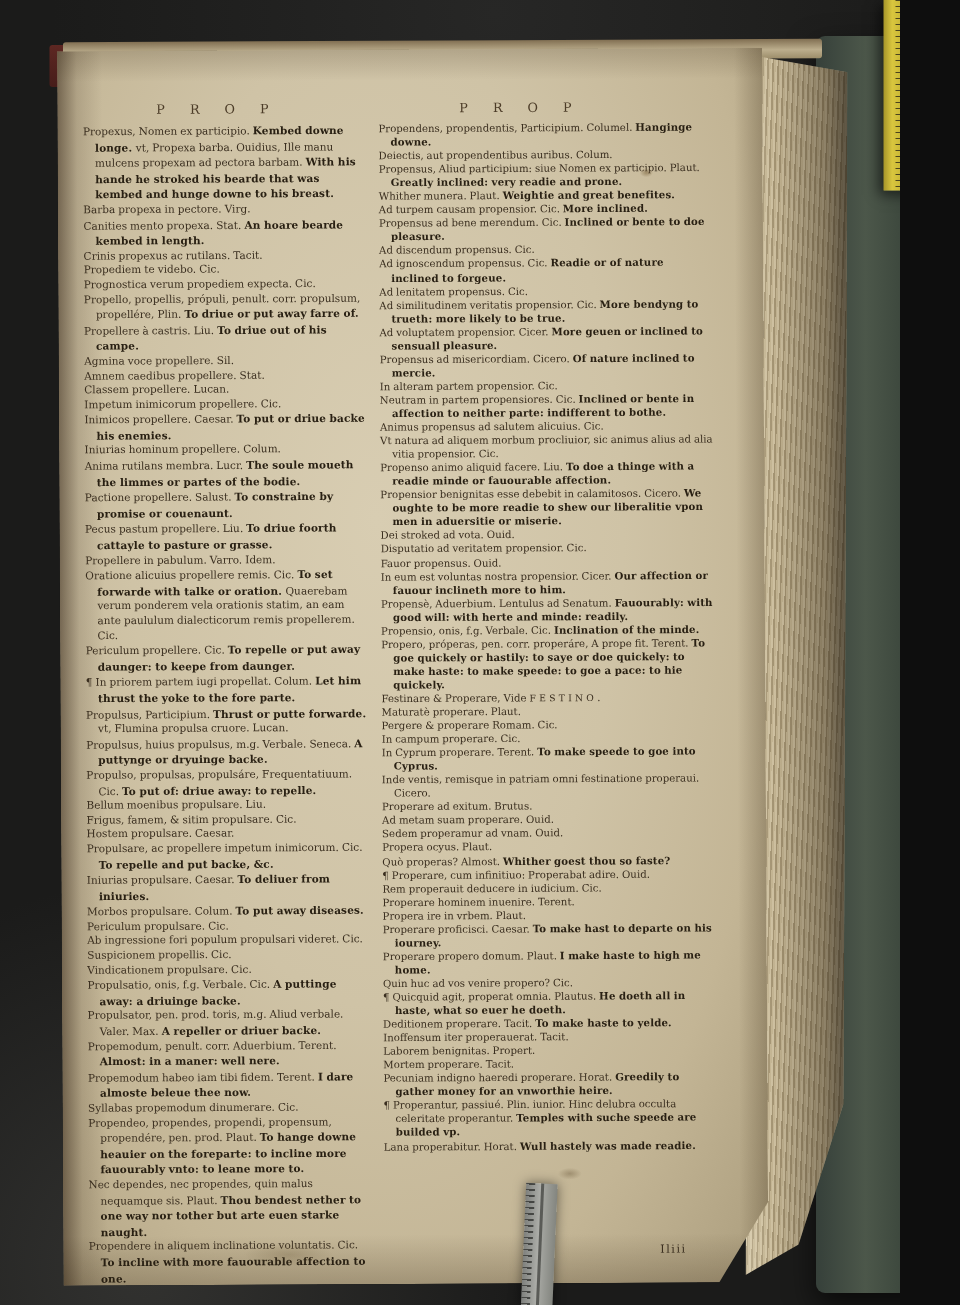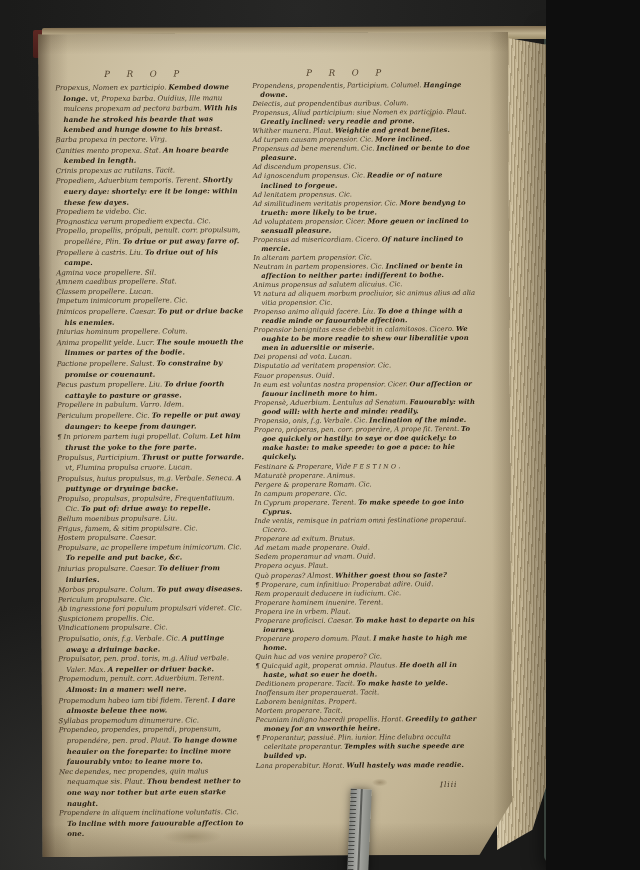--- a/index.html
+++ b/index.html
@@ -1,22 +1,22 @@
 <!DOCTYPE html>
 <html><head>
 <meta charset="utf-8">
 <style>
   html,body{margin:0;padding:0;background:#0e0e0e;}
-  .photo{position:relative;width:546px;height:870px;overflow:hidden;
+  .photo{position:relative;width:600px;height:870px;overflow:hidden;
     background:
       radial-gradient(circle at 16% 97%, #323230 0, rgba(50,50,48,0) 26%),
       radial-gradient(circle at 55% 1%, #272726 0, rgba(39,39,38,0) 32%),
       radial-gradient(circle at 97% 55%, #060606 0, rgba(6,6,6,0) 40%),
       #1b1b1a;
-    font-family:"DejaVu Serif","Liberation Serif",serif;font-style:italic;}
+    font-family:"DejaVu Serif","Liberation Serif",serif;}
   
   .cover{position:absolute;left:544px;top:24px;width:94px;height:838px;z-index:1;
     background:linear-gradient(90deg,#36403a 0%,#4c574a 35%,#39443a 68%,#232b22 100%);
     border-radius:6px 10px 10px 6px;box-shadow:0 8px 20px rgba(0,0,0,.65);}
   .headband{position:absolute;left:33px;top:30px;width:48px;height:28px;z-index:2;
     background:linear-gradient(180deg,#5d2722,#471d1a);border-radius:2px;}
   .top-edge{position:absolute;left:42px;top:27px;width:506px;height:13px;z-index:2;
     background:linear-gradient(180deg,#816f52,#bcae8d 55%,#9c8d6a);
     transform:rotate(-0.25deg);border-radius:2px;}
   .fore-edge{position:absolute;left:497px;top:36px;width:68px;height:814px;z-index:2;
@@ -40,21 +40,21 @@
     color:#4c3c28;white-space:nowrap;}
   .rh-left{left:66px;} .rh-right{left:268px;}
   .col{position:absolute;top:49px;color:#352a1c;text-align:left;}
   .col-left{left:17px;width:190px;font-size:7px;line-height:9.6px;}
   .col-right{left:214px;width:222px;font-size:6.8px;line-height:9.05px;}
   .entry{margin:0;padding-left:8px;text-indent:-8px;
     text-rendering:optimizeLegibility;word-spacing:-0.2px;}
   .latin{color:#3a2e1f;}
   .gloss{font-weight:700;color:#292013;letter-spacing:.1px;}
   .smallcaps{letter-spacing:2.2px;font-size:90%;color:#3a2e1f;}
-  .signature{position:absolute;left:398px;top:748px;font-size:7.5px;color:#3a2e1f;letter-spacing:1px;}
+  .signature{position:absolute;left:398px;top:796px;font-size:7.5px;color:#3a2e1f;letter-spacing:1px;}
   .stain{position:absolute;border-radius:50%;pointer-events:none;}
   .stain.s1{left:388px;top:80px;width:9px;height:6px;background:radial-gradient(rgba(110,85,45,.5),rgba(110,85,45,0) 70%);}
   .stain.s2{left:120px;top:795px;width:60px;height:16px;background:radial-gradient(rgba(105,88,55,.28),rgba(105,88,55,0) 70%);}
   .stain.s3{left:330px;top:746px;width:16px;height:8px;background:radial-gradient(rgba(90,70,40,.35),rgba(90,70,40,0) 70%);}
   
   .ruler-top{position:absolute;left:589px;top:0;width:51px;height:127px;z-index:6;display:flex;
     box-shadow:-3px 3px 8px rgba(0,0,0,.55);}
   .ruler-yellow{position:relative;width:13px;height:100%;
     background:linear-gradient(90deg,#a6952a,#d9c63e 45%,#c6b434);}
   .ruler-yellow::after{content:'';position:absolute;right:0;top:0;width:5px;height:100%;
@@ -83,35 +83,35 @@
   <div class="fore-edge"></div>
 
   <div class="page">
     <div class="running-head rh-left">P R O P</div>
     <div class="running-head rh-right">P R O P</div>
     <div class="col col-left" id="col-left">
         <p class="entry"><span class="latin">Propexus, Nomen ex participio. </span><span class="gloss">Kembed downe longe. </span><span class="latin">vt, Propexa barba. Ouidius, Ille manu mulcens propexam ad pectora barbam. </span><span class="gloss">With his hande he stroked his bearde that was kembed and hunge downe to his breast.</span></p>
         <p class="entry"><span class="latin">Barba propexa in pectore. Virg.</span></p>
         <p class="entry"><span class="latin">Canities mento propexa. Stat. </span><span class="gloss">An hoare bearde kembed in length.</span></p>
         <p class="entry"><span class="latin">Crinis propexus ac rutilans. Tacit.</span></p>
-        <p class="entry"><span class="latin">Propediem, Aduerbium temporis. Terent. </span><span class="gloss">Shortly euery daye: shortely: ere it be longe: within these few dayes.</span></p>
         <p class="entry"><span class="latin">Propediem te videbo. Cic.</span></p>
         <p class="entry"><span class="latin">Prognostica verum propediem expecta. Cic.</span></p>
         <p class="entry"><span class="latin">Propello, propellis, própuli, penult. corr. propulsum, propellére, Plin. </span><span class="gloss">To driue or put away farre of.</span></p>
         <p class="entry"><span class="latin">Propellere à castris. Liu. </span><span class="gloss">To driue out of his campe.</span></p>
         <p class="entry"><span class="latin">Agmina voce propellere. Sil.</span></p>
         <p class="entry"><span class="latin">Amnem caedibus propellere. Stat.</span></p>
         <p class="entry"><span class="latin">Classem propellere. Lucan.</span></p>
         <p class="entry"><span class="latin">Impetum inimicorum propellere. Cic.</span></p>
         <p class="entry"><span class="latin">Inimicos propellere. Caesar. </span><span class="gloss">To put or driue backe his enemies.</span></p>
         <p class="entry"><span class="latin">Iniurias hominum propellere. Colum.</span></p>
-        <p class="entry"><span class="latin">Anima propellit yelde. Lucr. </span><span class="gloss">The soule moueth the limmes or partes of the bodie.</span></p>
+        <p class="entry"><span class="latin">Anima rutilans membra. Lucr. </span><span class="gloss">The soule moueth the limmes or partes of the bodie.</span></p>
         <p class="entry"><span class="latin">Pactione propellere. Salust. </span><span class="gloss">To constraine by promise or couenaunt.</span></p>
         <p class="entry"><span class="latin">Pecus pastum propellere. Liu. </span><span class="gloss">To driue foorth cattayle to pasture or grasse.</span></p>
         <p class="entry"><span class="latin">Propellere in pabulum. Varro. Idem.</span></p>
+        <p class="entry"><span class="latin">Oratione alicuius propellere remis. Cic. </span><span class="gloss">To set forwarde with talke or oration. </span><span class="latin">Quaerebam verum ponderem vela orationis statim, an eam ante paululum dialecticorum remis propellerem. Cic.</span></p>
         <p class="entry"><span class="latin">Periculum propellere. Cic. </span><span class="gloss">To repelle or put away daunger: to keepe from daunger.</span></p>
         <p class="entry"><span class="latin">¶ In priorem partem iugi propellat. Colum. </span><span class="gloss">Let him thrust the yoke to the fore parte.</span></p>
         <p class="entry"><span class="latin">Propulsus, Participium. </span><span class="gloss">Thrust or putte forwarde. </span><span class="latin">vt, Flumina propulsa cruore. Lucan.</span></p>
         <p class="entry"><span class="latin">Propulsus, huius propulsus, m.g. Verbale. Seneca. </span><span class="gloss">A puttynge or dryuinge backe.</span></p>
         <p class="entry"><span class="latin">Propulso, propulsas, propulsáre, Frequentatiuum. Cic. </span><span class="gloss">To put of: driue away: to repelle.</span></p>
         <p class="entry"><span class="latin">Bellum moenibus propulsare. Liu.</span></p>
         <p class="entry"><span class="latin">Frigus, famem, &amp; sitim propulsare. Cic.</span></p>
         <p class="entry"><span class="latin">Hostem propulsare. Caesar.</span></p>
         <p class="entry"><span class="latin">Propulsare, ac propellere impetum inimicorum. Cic. </span><span class="gloss">To repelle and put backe, &amp;c.</span></p>
         <p class="entry"><span class="latin">Iniurias propulsare. Caesar. </span><span class="gloss">To deliuer from iniuries.</span></p>
@@ -141,51 +141,51 @@
         <p class="entry"><span class="latin">Ad lenitatem propensus. Cic.</span></p>
         <p class="entry"><span class="latin">Ad similitudinem veritatis propensior. Cic. </span><span class="gloss">More bendyng to trueth: more likely to be true.</span></p>
         <p class="entry"><span class="latin">Ad voluptatem propensior. Cicer. </span><span class="gloss">More geuen or inclined to sensuall pleasure.</span></p>
         <p class="entry"><span class="latin">Propensus ad misericordiam. Cicero. </span><span class="gloss">Of nature inclined to mercie.</span></p>
         <p class="entry"><span class="latin">In alteram partem propensior. Cic.</span></p>
         <p class="entry"><span class="latin">Neutram in partem propensiores. Cic. </span><span class="gloss">Inclined or bente in affection to neither parte: indifferent to bothe.</span></p>
         <p class="entry"><span class="latin">Animus propensus ad salutem alicuius. Cic.</span></p>
         <p class="entry"><span class="latin">Vt natura ad aliquem morbum procliuior, sic animus alius ad alia vitia propensior. Cic.</span></p>
         <p class="entry"><span class="latin">Propenso animo aliquid facere. Liu. </span><span class="gloss">To doe a thinge with a readie minde or fauourable affection.</span></p>
         <p class="entry"><span class="latin">Propensior benignitas esse debebit in calamitosos. Cicero. </span><span class="gloss">We oughte to be more readie to shew our liberalitie vpon men in aduersitie or miserie.</span></p>
-        <p class="entry"><span class="latin">Dei propensi ad vota. Lucan.</span></p>
+        <p class="entry"><span class="latin">Dei stroked ad vota. Ouid.</span></p>
         <p class="entry"><span class="latin">Disputatio ad veritatem propensior. Cic.</span></p>
         <p class="entry"><span class="latin">Fauor propensus. Ouid.</span></p>
         <p class="entry"><span class="latin">In eum est voluntas nostra propensior. Cicer. </span><span class="gloss">Our affection or fauour inclineth more to him.</span></p>
         <p class="entry"><span class="latin">Propensè, Aduerbium. Lentulus ad Senatum. </span><span class="gloss">Fauourably: with good will: with herte and minde: readily.</span></p>
         <p class="entry"><span class="latin">Propensio, onis, f.g. Verbale. Cic. </span><span class="gloss">Inclination of the minde.</span></p>
         <p class="entry"><span class="latin">Propero, próperas, pen. corr. properáre, A prope fit. Terent. </span><span class="gloss">To goe quickely or hastily: to saye or doe quickely: to make haste: to make speede: to goe a pace: to hie quickely.</span></p>
         <p class="entry"><span class="latin">Festinare &amp; Properare, Vide </span><span class="smallcaps">FESTINO</span><span class="latin">.</span></p>
-        <p class="entry"><span class="latin">Maturatè properare. Animus.</span></p>
+        <p class="entry"><span class="latin">Maturatè properare. Plaut.</span></p>
         <p class="entry"><span class="latin">Pergere &amp; properare Romam. Cic.</span></p>
         <p class="entry"><span class="latin">In campum properare. Cic.</span></p>
         <p class="entry"><span class="latin">In Cyprum properare. Terent. </span><span class="gloss">To make speede to goe into Cyprus.</span></p>
         <p class="entry"><span class="latin">Inde ventis, remisque in patriam omni festinatione properaui. Cicero.</span></p>
         <p class="entry"><span class="latin">Properare ad exitum. Brutus.</span></p>
-        <p class="entry"><span class="latin">Ad metam made properare. Ouid.</span></p>
+        <p class="entry"><span class="latin">Ad metam suam properare. Ouid.</span></p>
         <p class="entry"><span class="latin">Sedem properamur ad vnam. Ouid.</span></p>
         <p class="entry"><span class="latin">Propera ocyus. Plaut.</span></p>
         <p class="entry"><span class="latin">Quò properas? Almost. </span><span class="gloss">Whither goest thou so faste?</span></p>
         <p class="entry"><span class="latin">¶ Properare, cum infinitiuo: Properabat adire. Ouid.</span></p>
         <p class="entry"><span class="latin">Rem properauit deducere in iudicium. Cic.</span></p>
         <p class="entry"><span class="latin">Properare hominem inuenire. Terent.</span></p>
         <p class="entry"><span class="latin">Propera ire in vrbem. Plaut.</span></p>
         <p class="entry"><span class="latin">Properare proficisci. Caesar. </span><span class="gloss">To make hast to departe on his iourney.</span></p>
         <p class="entry"><span class="latin">Properare propero domum. Plaut. </span><span class="gloss">I make haste to high me home.</span></p>
         <p class="entry"><span class="latin">Quin huc ad vos venire propero? Cic.</span></p>
         <p class="entry"><span class="latin">¶ Quicquid agit, properat omnia. Plautus. </span><span class="gloss">He doeth all in haste, what so euer he doeth.</span></p>
         <p class="entry"><span class="latin">Deditionem properare. Tacit. </span><span class="gloss">To make haste to yelde.</span></p>
         <p class="entry"><span class="latin">Inoffensum iter properauerat. Tacit.</span></p>
         <p class="entry"><span class="latin">Laborem benignitas. Propert.</span></p>
         <p class="entry"><span class="latin">Mortem properare. Tacit.</span></p>
-        <p class="entry"><span class="latin">Pecuniam indigno haeredi propellis. Horat. </span><span class="gloss">Greedily to gather money for an vnworthie heire.</span></p>
+        <p class="entry"><span class="latin">Pecuniam indigno haeredi properare. Horat. </span><span class="gloss">Greedily to gather money for an vnworthie heire.</span></p>
         <p class="entry"><span class="latin">¶ Properantur, passiué. Plin. iunior. Hinc delubra occulta celeritate properantur. </span><span class="gloss">Temples with suche speede are builded vp.</span></p>
         <p class="entry"><span class="latin">Lana properabitur. Horat. </span><span class="gloss">Wull hastely was made readie.</span></p>
       </div>
     <div class="signature">Iliii</div>
     <div class="stain s1"></div>
     <div class="stain s2"></div>
     <div class="stain s3"></div>
   </div>
 
   <div class="ruler-top">

